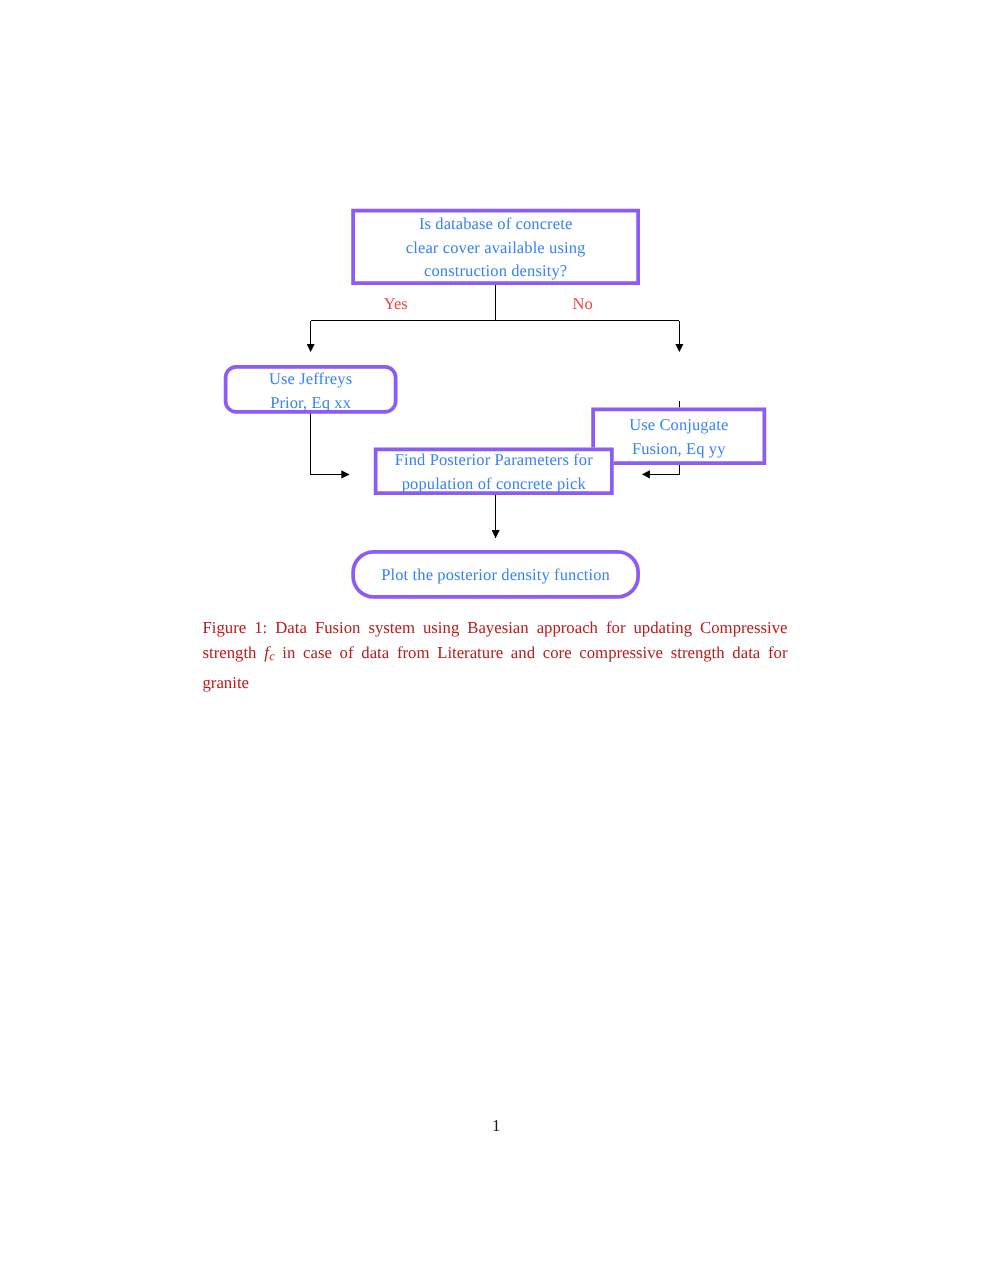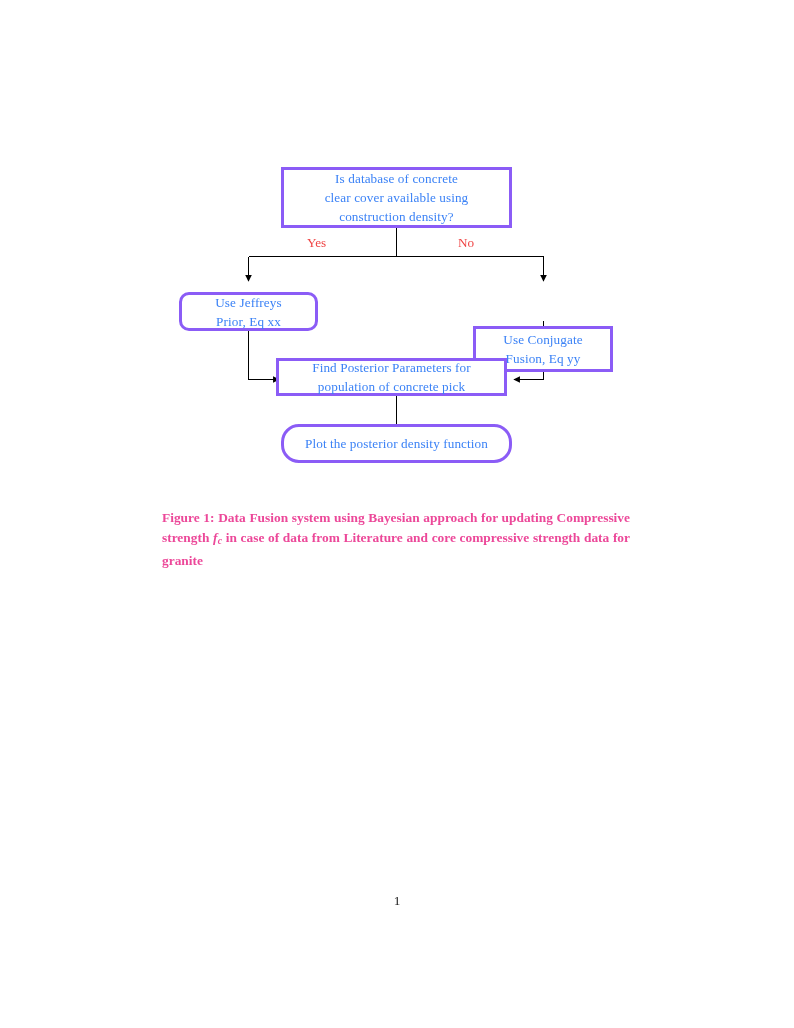--- a/index.html
+++ b/index.html
@@ -56,46 +56,45 @@
     line-height: 19px;
     letter-spacing: 0.1px;
     color: #3b82f6;
   }
   .node .ln { display: block; white-space: nowrap; }
 
   
   #node-question  { left: 281px; top: 167px; width: 231px; height: 61px; }
   #node-jeffreys  { left: 179px; top: 292px; width: 139px; height: 39px; border-radius: 10px; }
   #node-conjugate { left: 473px; top: 282px; width: 140px; height: 46px; margin-top: 44px; }
-  #node-posterior { left: 276px; top: 358px; width: 231px; height: 38px; }
-  #node-plot      { left: 281px; top: 424px; width: 231px; height: 39px; border-radius: 18px; }
+  #node-posterior { left: 299px; top: 358px; width: 192px; height: 38px; }
+  #node-plot      { left: 281px; top: 440px; width: 231px; height: 39px; border-radius: 18px; }
 
   
   .edge-label {
     position: absolute;
     font-size: 13.2px;
     line-height: 16px;
     white-space: nowrap;
     color: #ef4444;
   }
   #label-yes { left: 307px; top: 235px; }
   #label-no  { left: 458px; top: 235px; text-align: right; }
 
   
   #caption {
     position: absolute;
     left: 162px;
-    top: 508px;
+    top: 492px;
     width: 468px;
     font-size: 13.4px;
     line-height: 19.6px;
     text-align: justify;
     text-align-last: left;
-    color: #ec4899;
-    font-weight: bold;
+    color: #b91c1c;
   }
   #caption .mathvar {
     font-family: "Liberation Serif", "DejaVu Serif", serif;
     font-style: italic;
   }
   #caption .mathsub {
     font-style: italic;
     font-size: 9.6px;
     vertical-align: -0.25em;
     padding-left: 0.3px;

